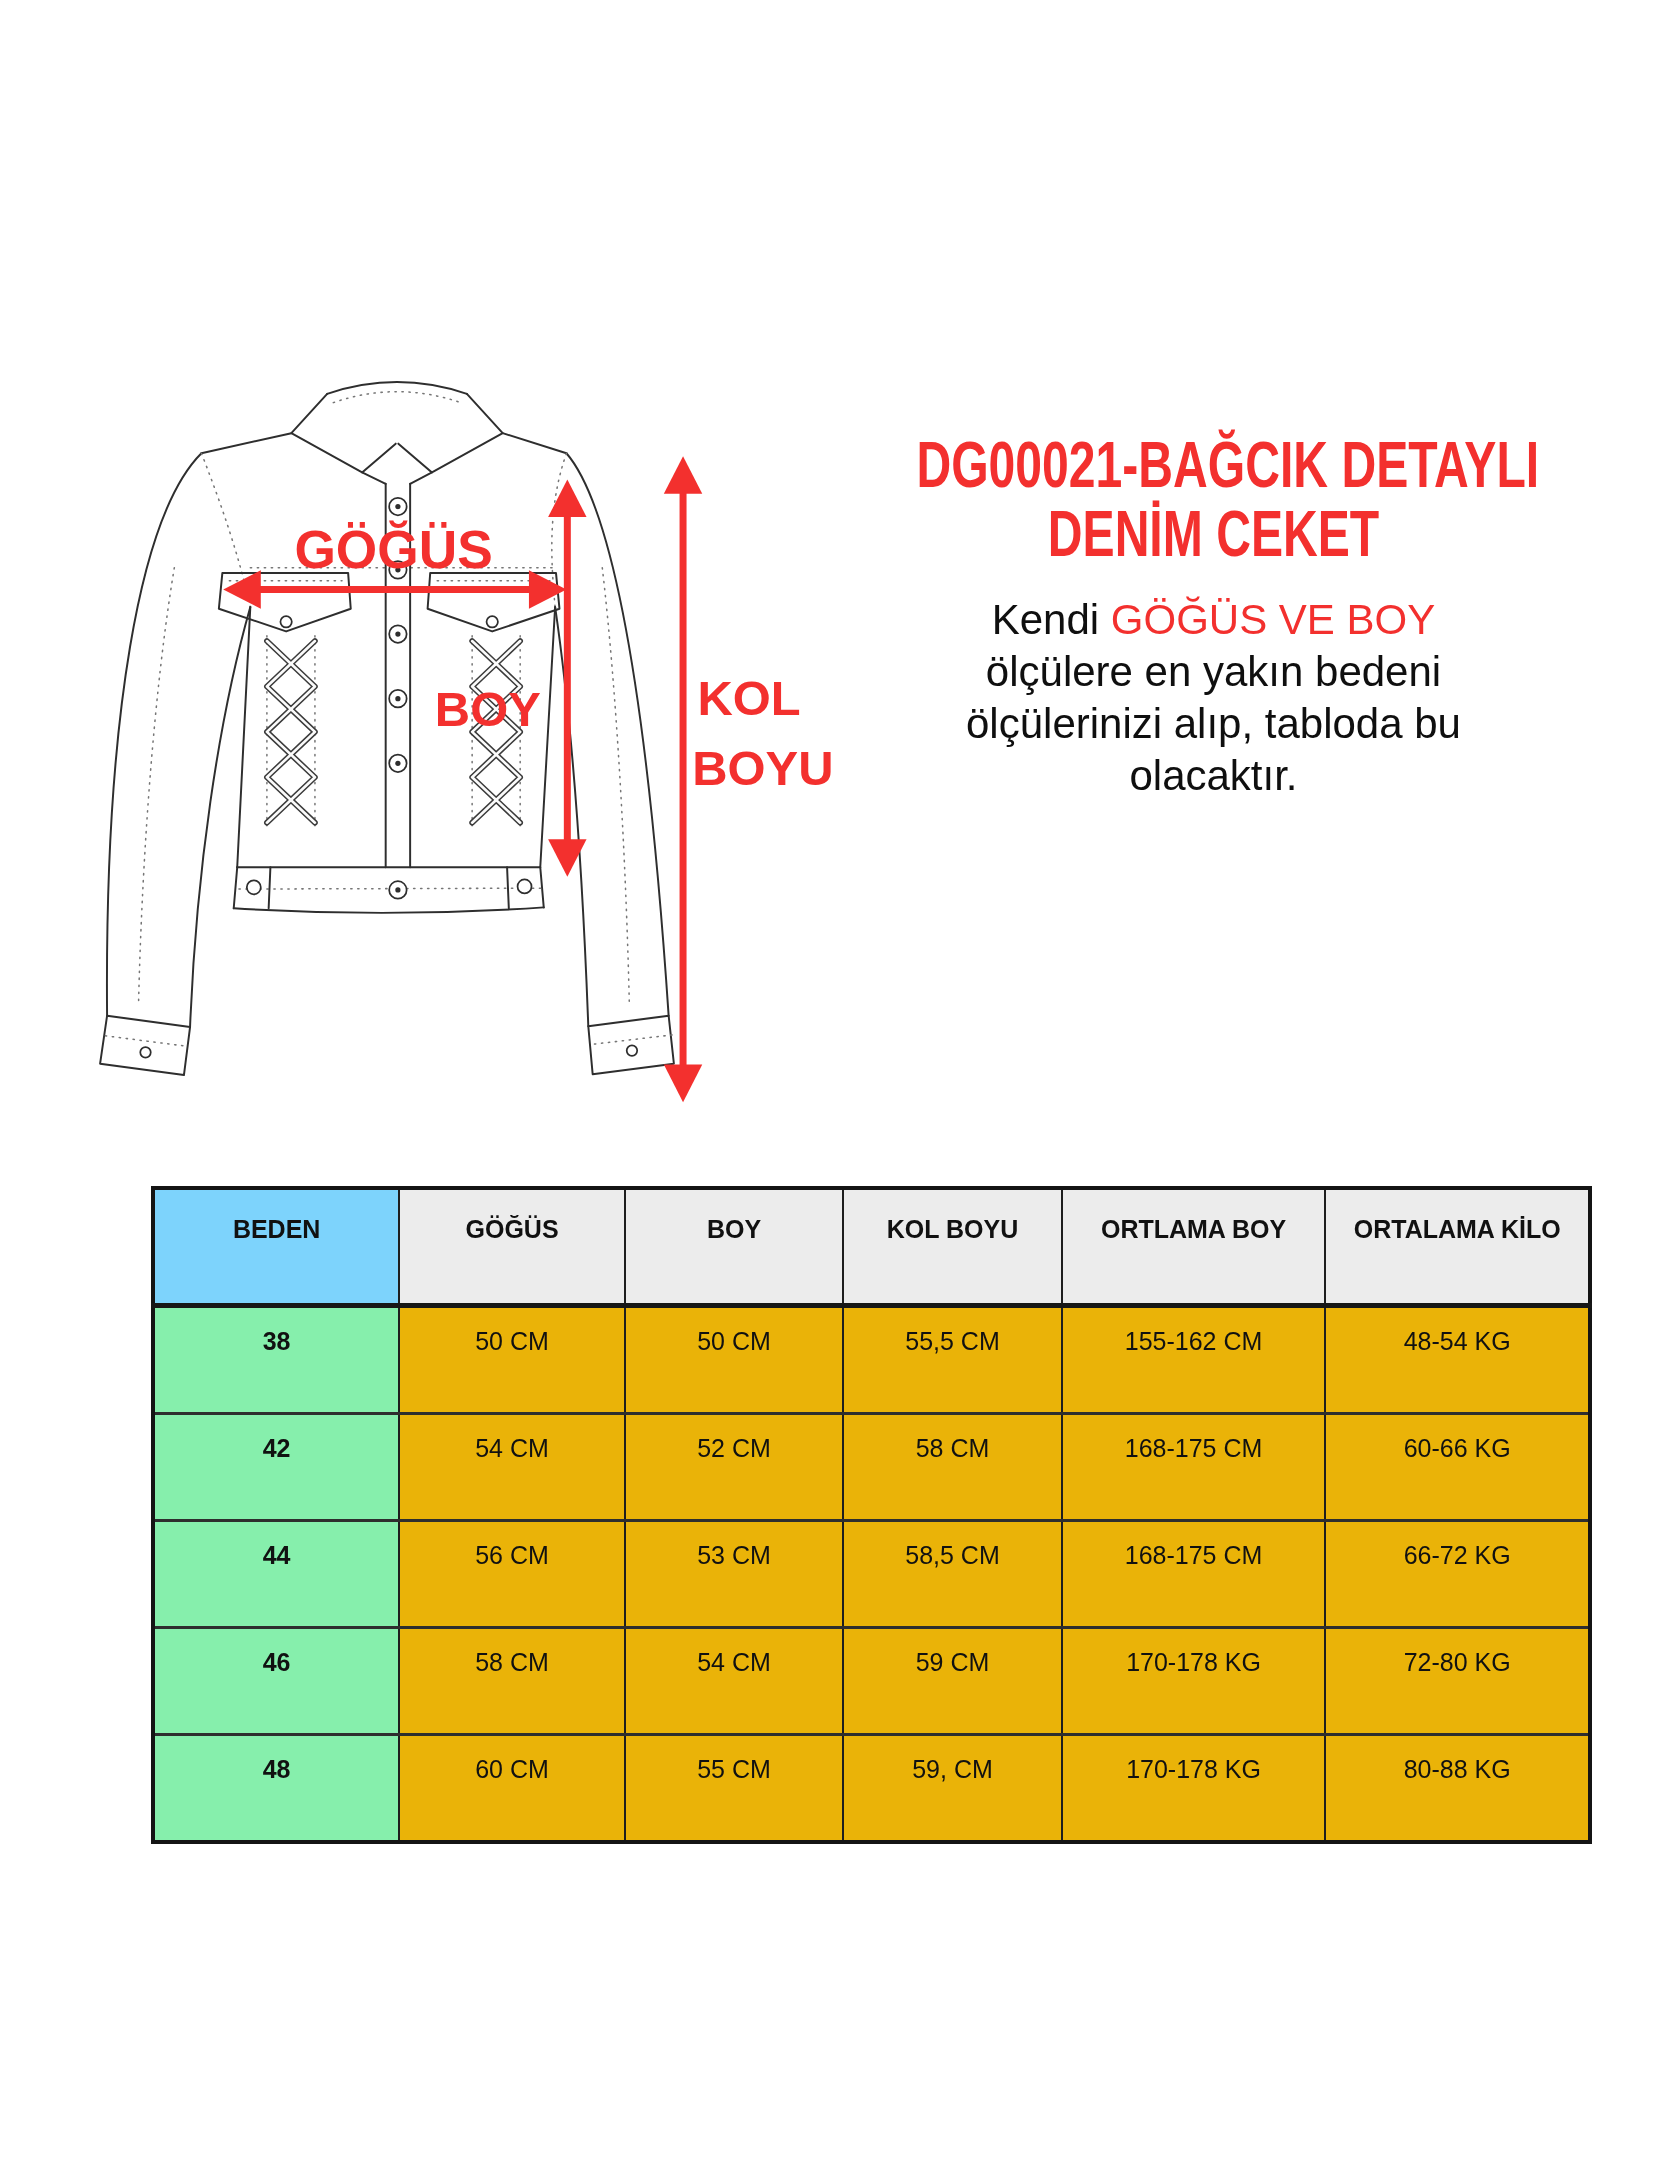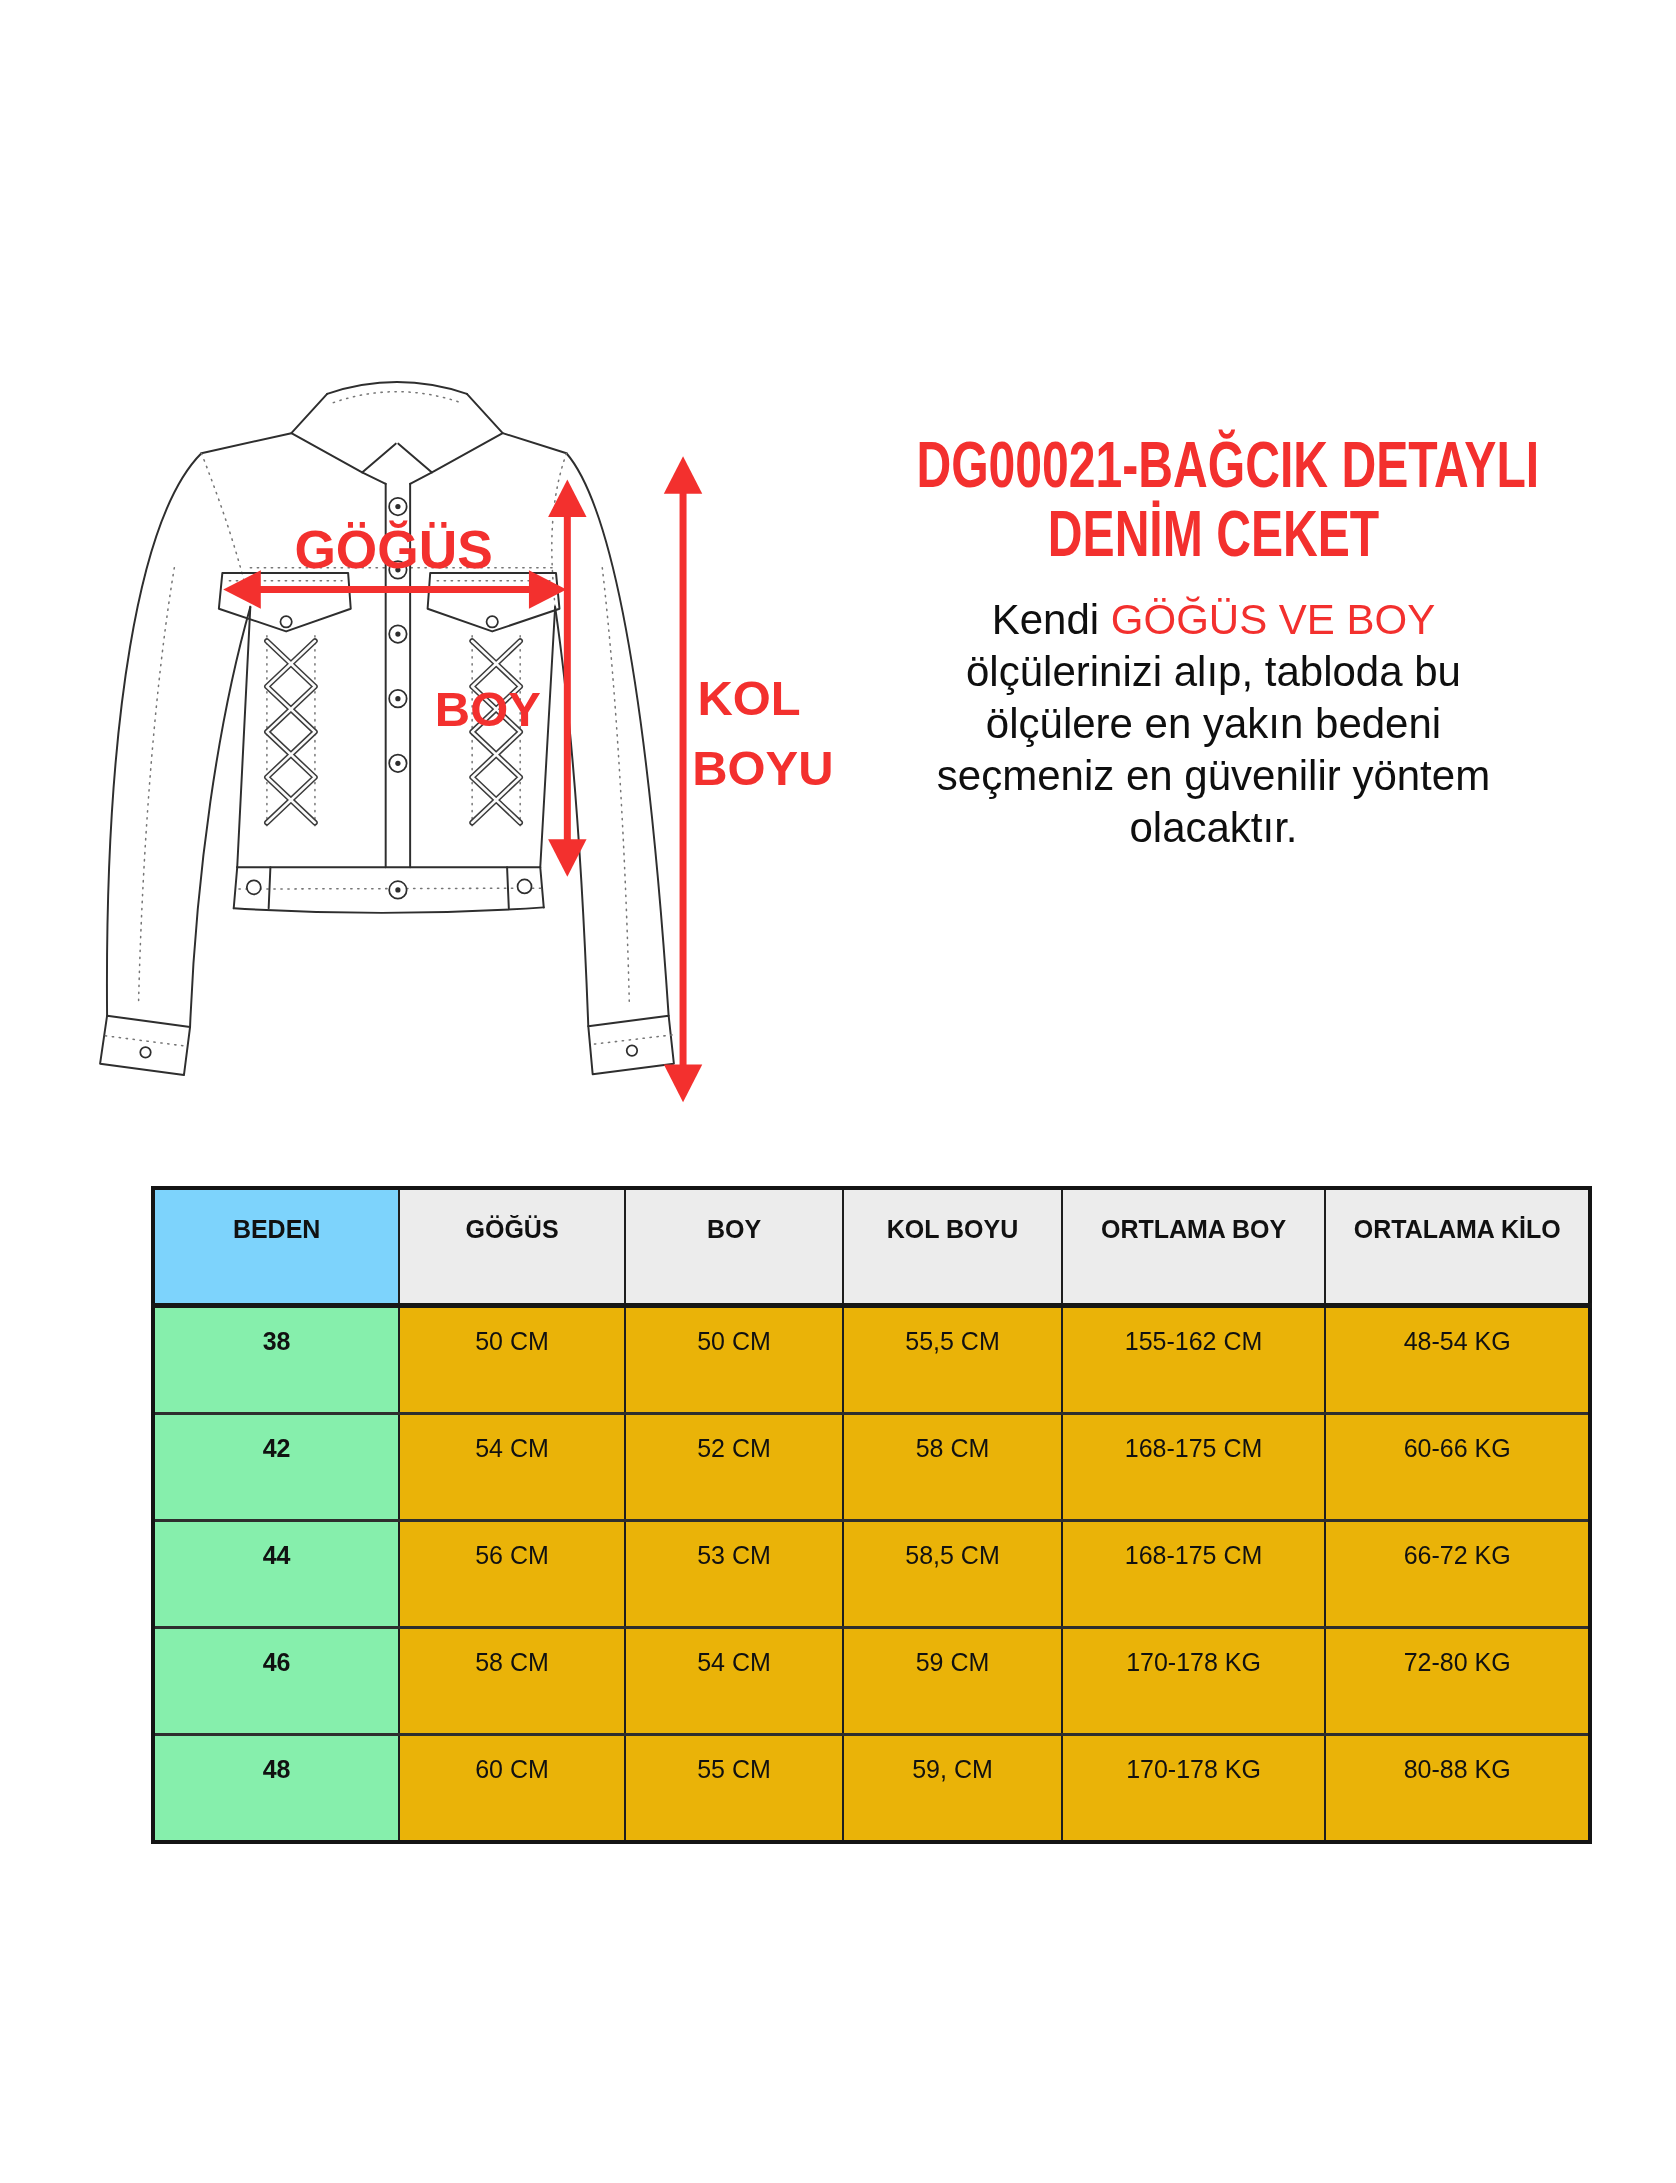--- a/index.html
+++ b/index.html
@@ -213,23 +213,22 @@
     <text class="rlabel" x="1436" y="1198" font-size="112" fill="#f3302e" text-anchor="start">BOYU</text>
   </svg>
 
   <div class="right-col">
     <h1 class="title" style="color:#f3302e;">
       <span class="tline">DG00021-BAĞCIK DETAYLI</span>
       <span class="tline">DENİM CEKET</span>
     </h1>
     <p class="note">
       <span class="pline"><span>Kendi </span><span style="color:#f3302e;">GÖĞÜS VE BOY</span></span>
+      <span class="pline">ölçülere en yakın bedeni</span>
       <span class="pline">ölçülerinizi alıp, tabloda bu</span>
-      <span class="pline">ölçülere en yakın bedeni</span>
-      <span class="pline">seçmeniz en güvenilir yöntem</span>
       <span class="pline">olacaktır.</span>
     </p>
   </div>
 
   <div class="table-wrap">
     <table class="size-table">
       <thead>
         <tr>
             <th>BEDEN</th>
             <th>GÖĞÜS</th>

